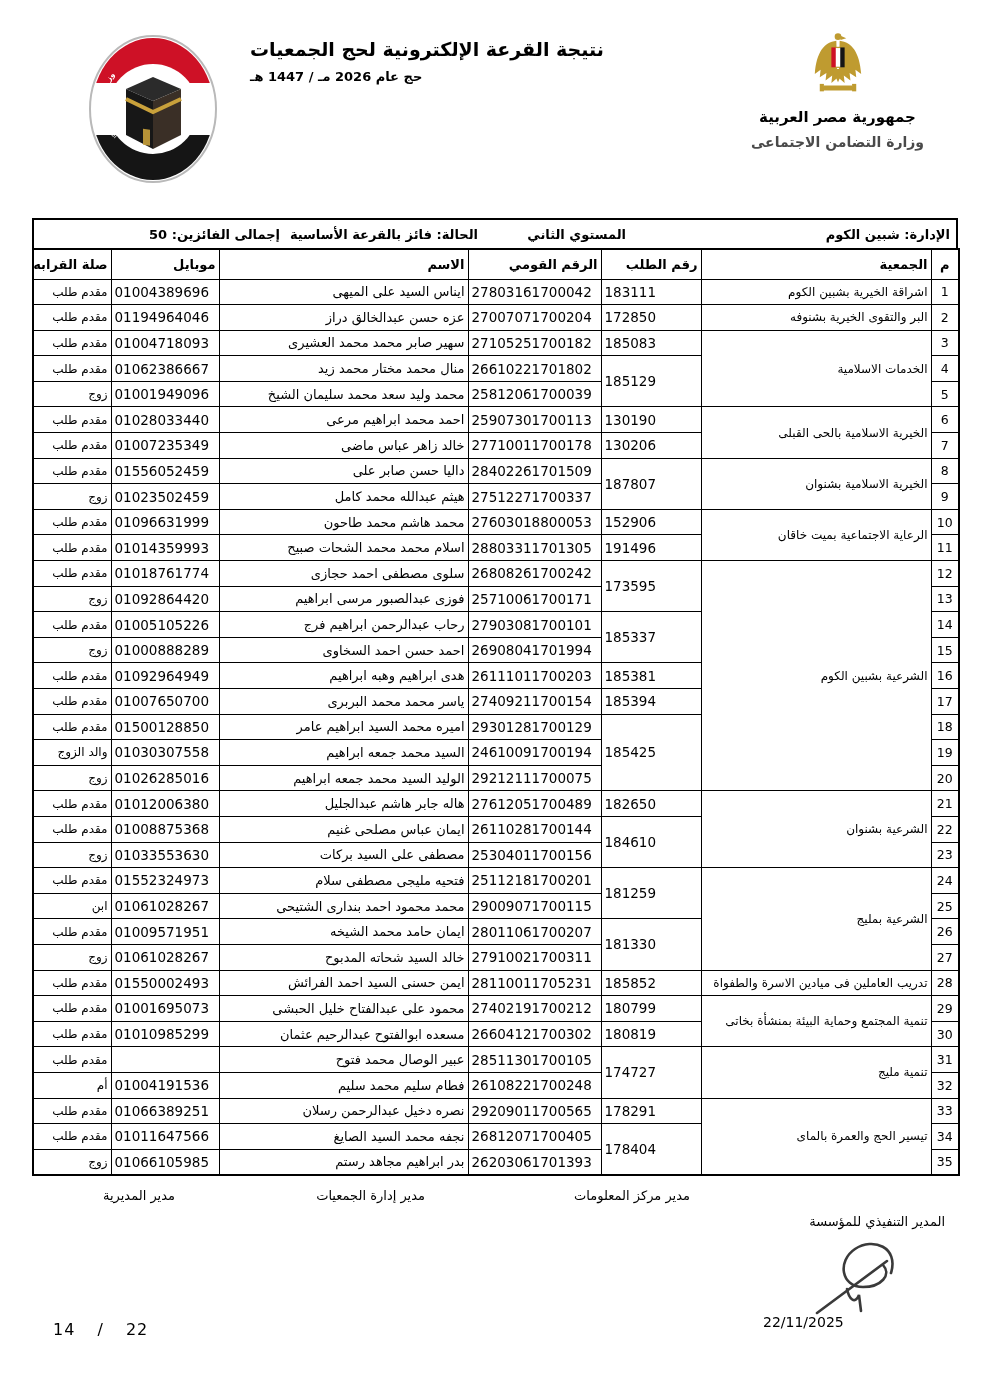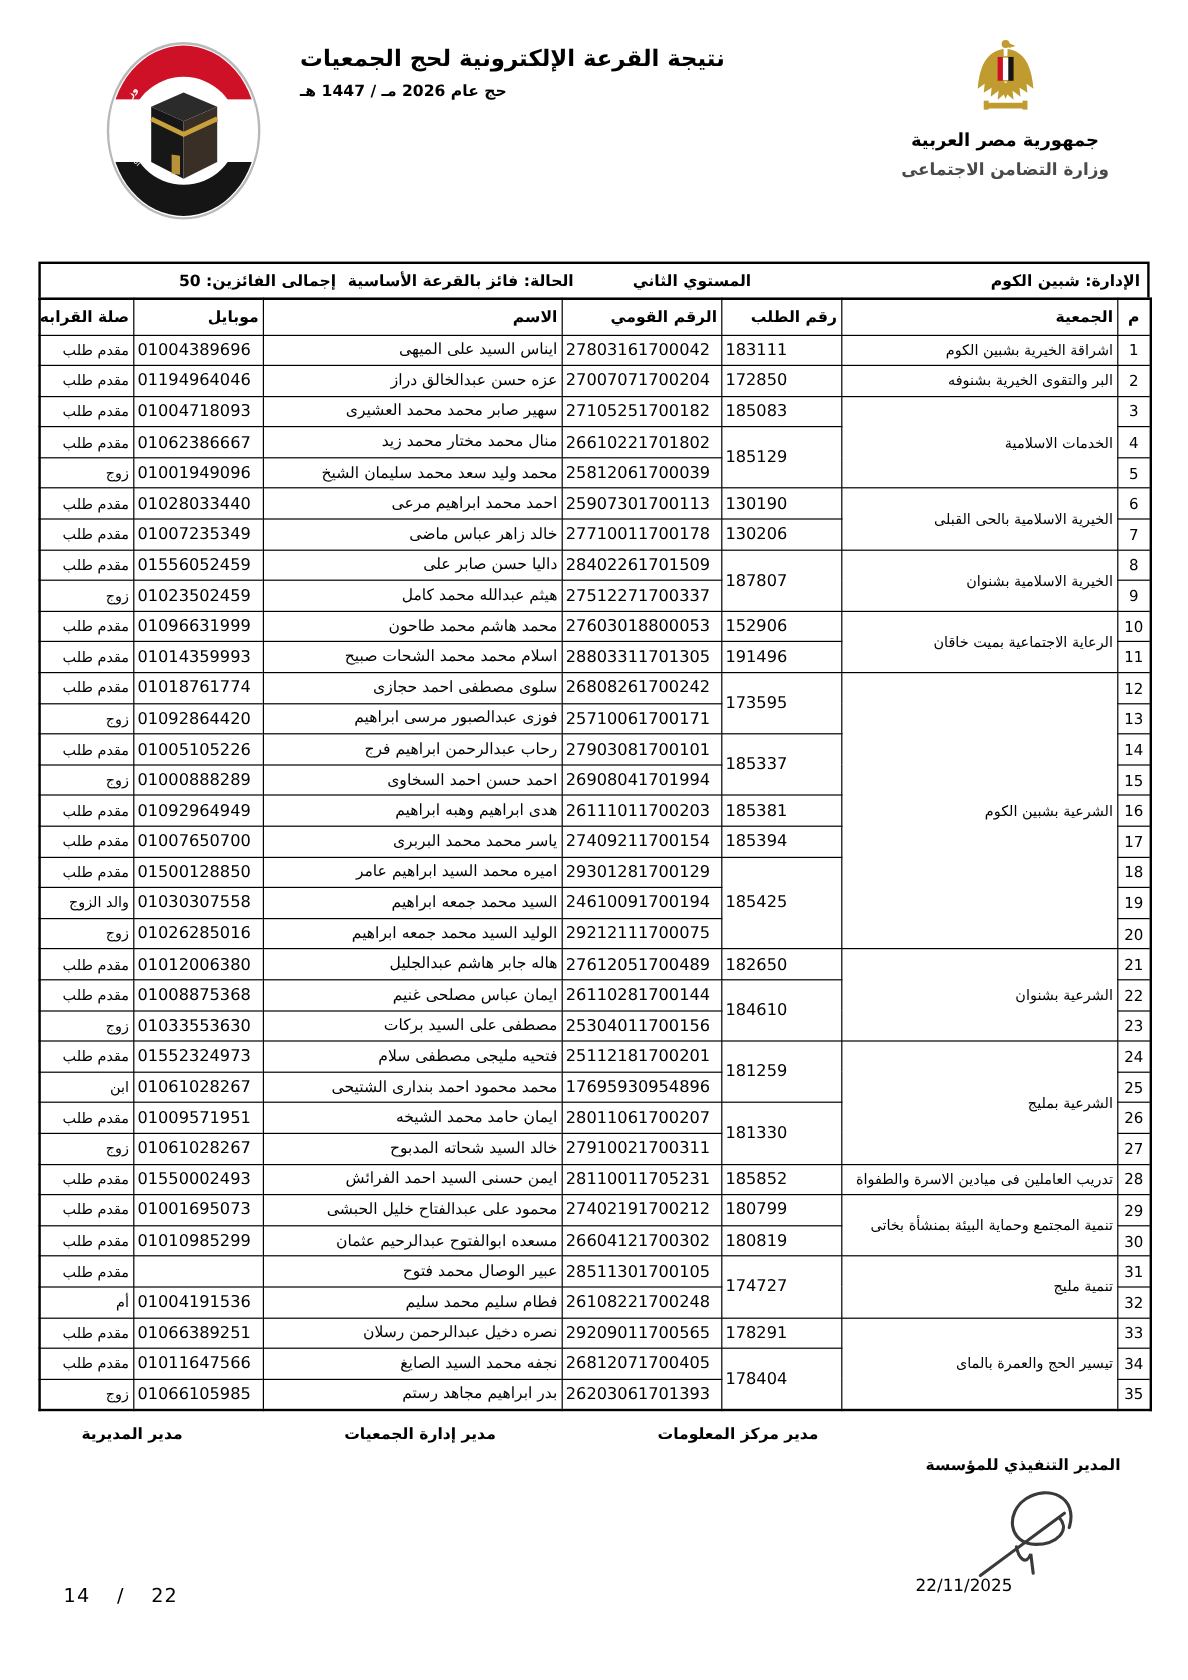--- a/index.html
+++ b/index.html
@@ -37,21 +37,21 @@
   .results td{height:25.6px;font-size:13px;text-align:right;vertical-align:middle;}
   col.w-num{width:28px;} col.w-assoc{width:230px;} col.w-req{width:100px;}
   col.w-nid{width:133px;} col.w-name{width:249px;} col.w-mobile{width:108px;} col.w-rel{width:78px;}
   .results td.c-num{text-align:center;font-size:12.5px;}
   .results td.c-assoc{font-size:12px;}
   .results td.c-req,.results td.c-nid,.results td.c-mobile{text-align:left;direction:ltr;font-size:13.5px;}
   .results td.c-rel{font-size:12px;}
   .results th.h-num{text-align:center;}
 
   
-  .sig{position:absolute;font-size:13px;font-weight:bold;text-align:center;white-space:nowrap;}
+  .sig{position:absolute;font-size:13px;font-weight:normal;text-align:right;white-space:nowrap;}
   .sig-1{top:1188px;left:45px;width:130px;}
   .sig-2{top:1188px;left:275px;width:150px;}
   .sig-3{top:1188px;left:540px;width:150px;}
   .sig-4{top:1214px;left:760px;width:185px;}
   .signature-scribble{position:absolute;top:1233px;left:795px;width:112px;height:86px;}
   .page-date{position:absolute;top:1314px;left:763px;font-size:14px;direction:ltr;}
   .page-num{position:absolute;top:1320px;left:45px;font-size:16px;direction:ltr;letter-spacing:1px;}
   .page-num span{display:inline-block;margin:0 8px;}
 </style>
 </head>
@@ -331,21 +331,21 @@
           <td class="c-num">24</td>
           <td class="c-assoc" rowspan="4">الشرعية بمليج</td>
           <td class="c-req" rowspan="2">181259</td>
           <td class="c-nid">25112181700201</td>
           <td class="c-name">فتحيه مليجى مصطفى سلام</td>
           <td class="c-mobile">01552324973</td>
           <td class="c-rel">مقدم طلب</td>
         </tr>
         <tr>
           <td class="c-num">25</td>
-          <td class="c-nid">17695930954896</td>
+          <td class="c-nid">29009071700115</td>
           <td class="c-name">محمد محمود احمد بندارى الشتيحى</td>
           <td class="c-mobile">01061028267</td>
           <td class="c-rel">ابن</td>
         </tr>
         <tr>
           <td class="c-num">26</td>
           <td class="c-req" rowspan="2">181330</td>
           <td class="c-nid">28011061700207</td>
           <td class="c-name">ايمان حامد محمد الشيخه</td>
           <td class="c-mobile">01009571951</td>

